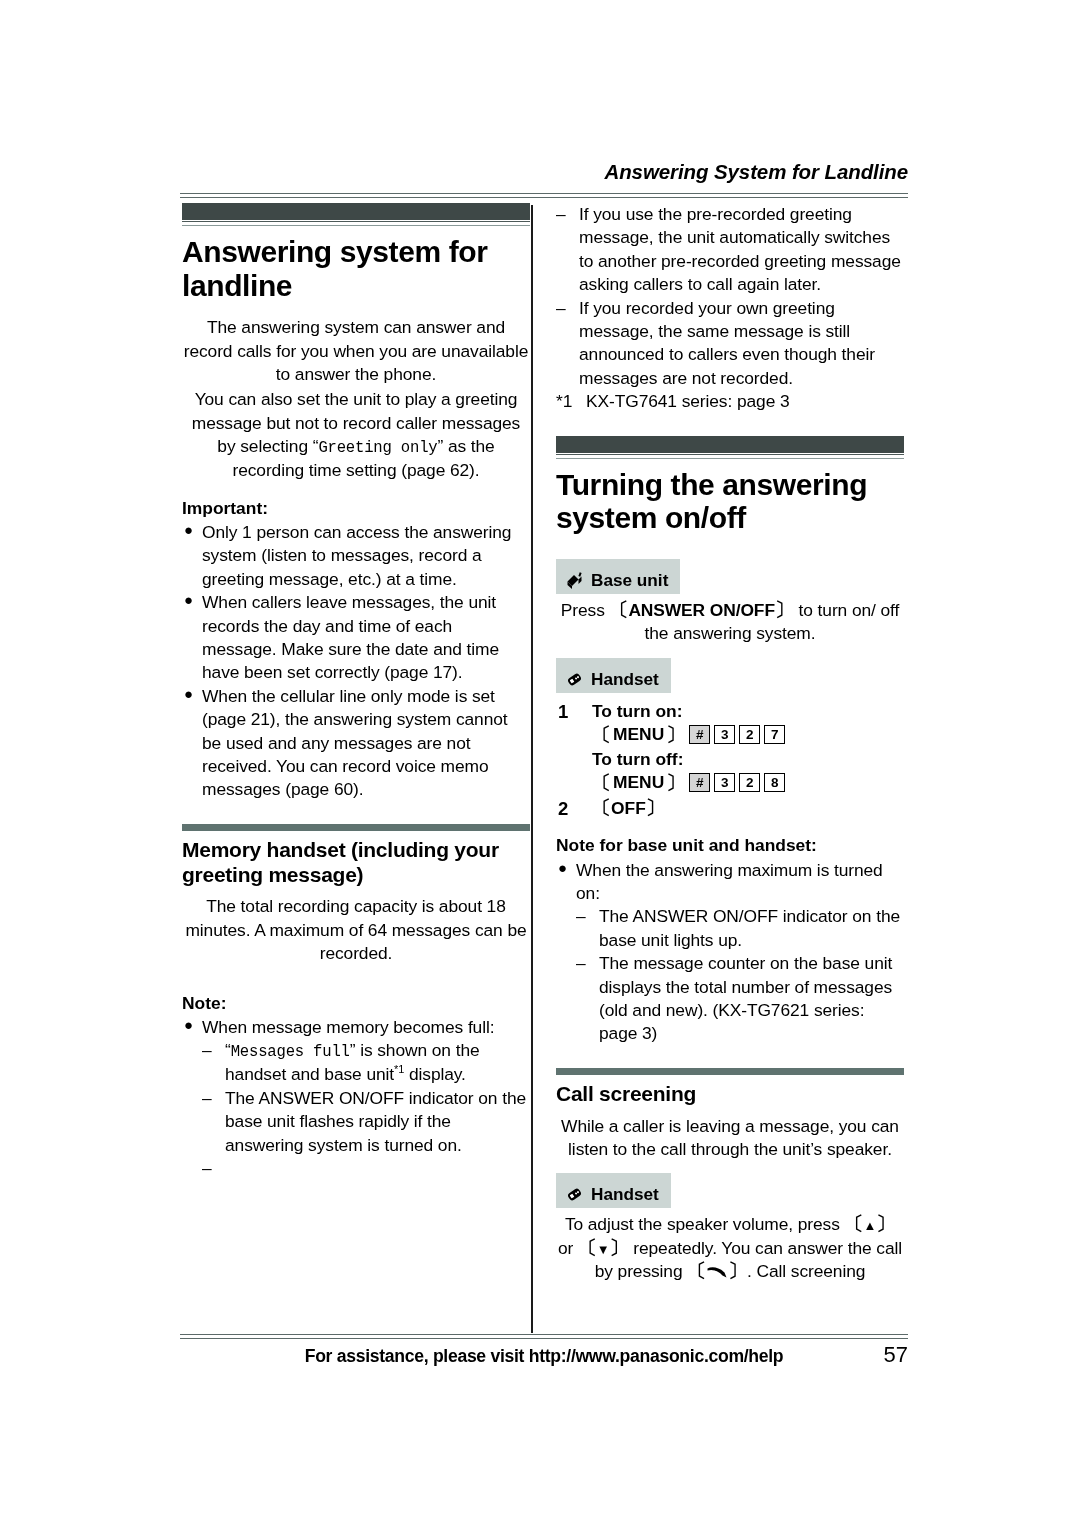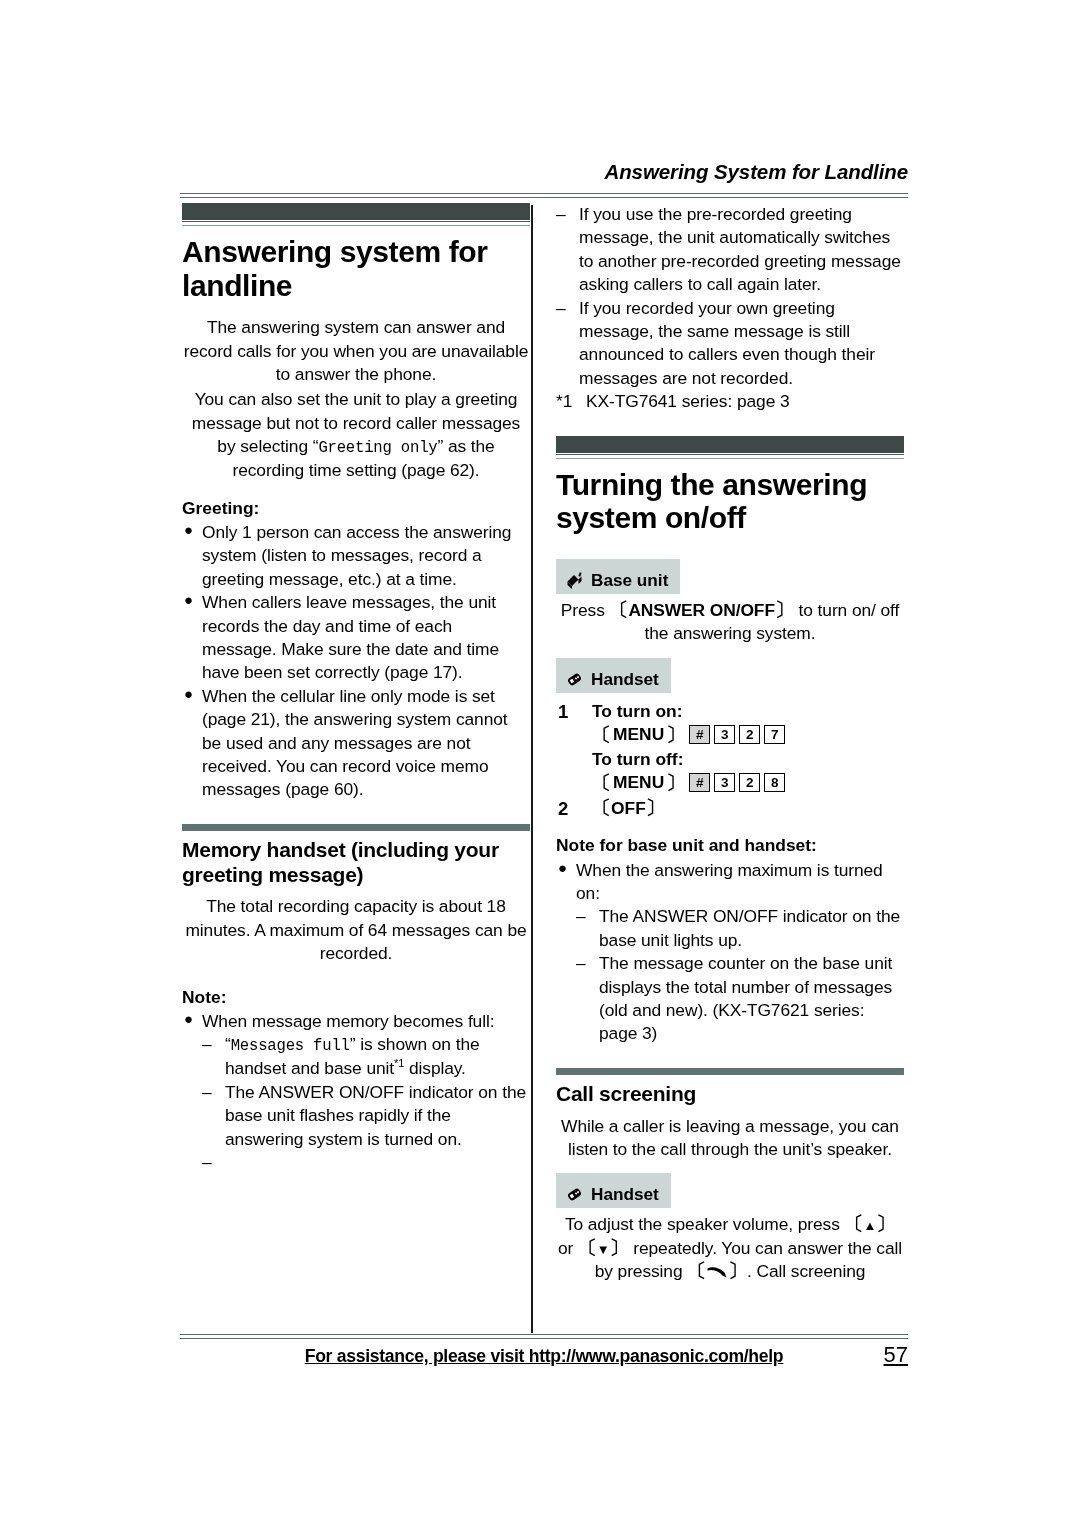--- a/index.html
+++ b/index.html
@@ -109,21 +109,21 @@
     text-align: center;
   }
   p.body + p.body { margin-top: 0; }
 
   .sub-head {
     margin: 14px 0 1px 0;
     font-size: 17.4px;
     font-weight: bold;
     line-height: 1.345;
   }
-  .sub-head.tight { margin-top: 20px; }
+  .sub-head.tight { margin-top: 26px; }
 
   
   ul.bullets, ul.dashes {
     list-style: none;
     margin: 0;
     padding: 0;
   }
   ul.bullets > li {
     position: relative;
     padding-left: 20px;
@@ -247,21 +247,20 @@
     border-top: 1.6px solid #5c6a69;
     border-bottom: 1.1px solid #5c6a69;
   }
   .footer {
     position: absolute;
     left: 180px;
     top: 1342px;
     width: 728px;
     display: flex;
     align-items: baseline;
-    text-decoration: underline;
   }
   .footer-text {
     flex: 1;
     text-align: center;
     font-size: 17.6px;
     font-weight: bold;
     letter-spacing: -0.3px;
     padding-left: 58px;
   }
   .footer-page {
@@ -287,21 +286,21 @@
     <div class="chapter-bar-rule"></div>
     <h1 class="chapter-title">Answering system for landline</h1>
 
     <p class="body">The answering system can answer and record calls for you when you are unavailable to answer the phone.</p>
     <p class="body">
       <span>You can also set the unit to play a greeting message but not to record caller messages by selecting</span>
       <span>“</span><span class="mono">Greeting only</span><span>”</span>
       <span>as the recording time setting (page 62).</span>
     </p>
 
-    <div class="sub-head">Greeting:</div>
+    <div class="sub-head">Important:</div>
     <ul class="bullets">
       <li><span class="b-marker">●</span><span>Only 1 person can access the answering system (listen to messages, record a greeting message, etc.) at a time.</span></li>
       <li><span class="b-marker">●</span><span>When callers leave messages, the unit records the day and time of each message. Make sure the date and time have been set correctly (page 17).</span></li>
       <li><span class="b-marker">●</span><span>When the cellular line only mode is set (page 21), the answering system cannot be used and any messages are not received. You can record voice memo messages (page 60).</span></li>
     </ul>
 
     <div class="section-rule"></div>
     <h2 class="section-title">Memory handset (including your greeting message)</h2>
     <p class="body">The total recording capacity is about 18 minutes. A maximum of 64 messages can be recorded.</p>
 

